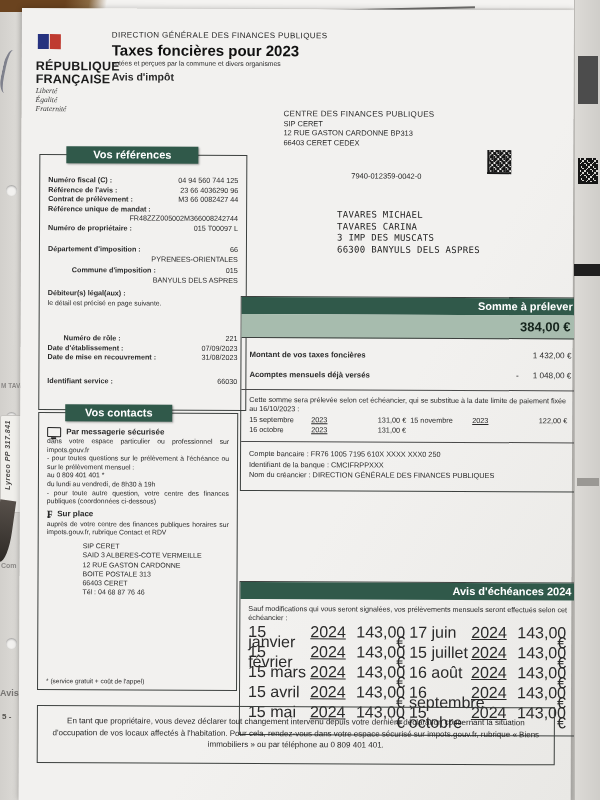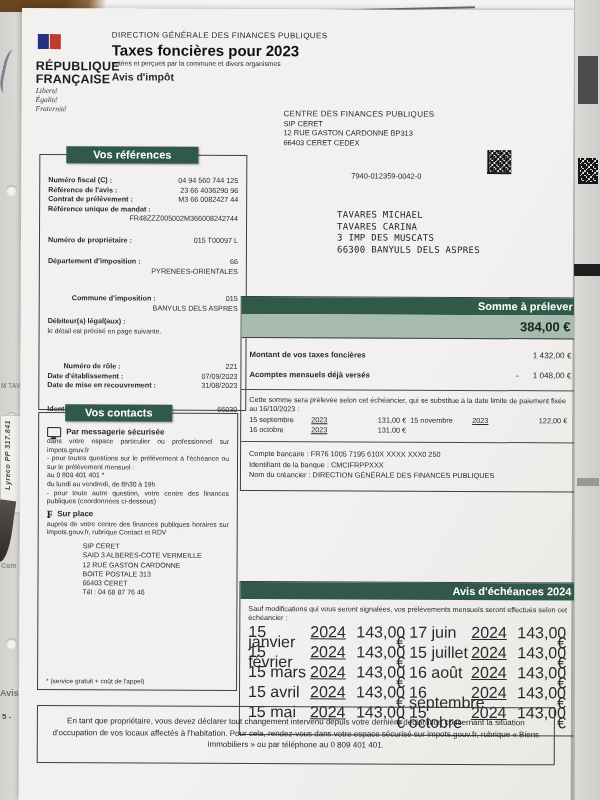--- a/index.html
+++ b/index.html
@@ -155,30 +155,30 @@
             <span class="v">23 66 4036290 96</span>
           </div>
         <div class="kv">
             <span class="k">Contrat de prélèvement :</span>
             <span class="v">M3 66 0082427 44</span>
           </div>
         <div class="kv">
             <span class="k">Référence unique de mandat :</span>
           </div>
         <div class="r-line">FR48ZZZ005002M366008242744</div>
-        <div class="kv" style="margin-top:12px;">
+        <div class="kv" style="">
             <span class="k">Numéro de propriétaire :</span>
             <span class="v">015 T00097 L</span>
           </div>
         <div class="kv" style="margin-top:12px;">
             <span class="k">Département d'imposition :</span>
             <span class="v">66</span>
           </div>
         <div class="r-line">PYRENEES-ORIENTALES</div>
-        <div class="kv" style="margin-top:18px;padding-left:24px;">
+        <div class="kv" style="margin-top:2px;padding-left:24px;">
             <span class="k">Commune d'imposition :</span>
             <span class="v">015</span>
           </div>
         <div class="r-line">BANYULS DELS ASPRES</div>
         <div class="kv" style="margin-top:4px;">
             <span class="k">Débiteur(s) légal(aux) :</span>
           </div>
         <div class="r-note">le détail est précisé en page suivante.</div>
         <div class="kv" style="margin-top:26px;padding-left:16px;">
             <span class="k">Numéro de rôle :</span>

